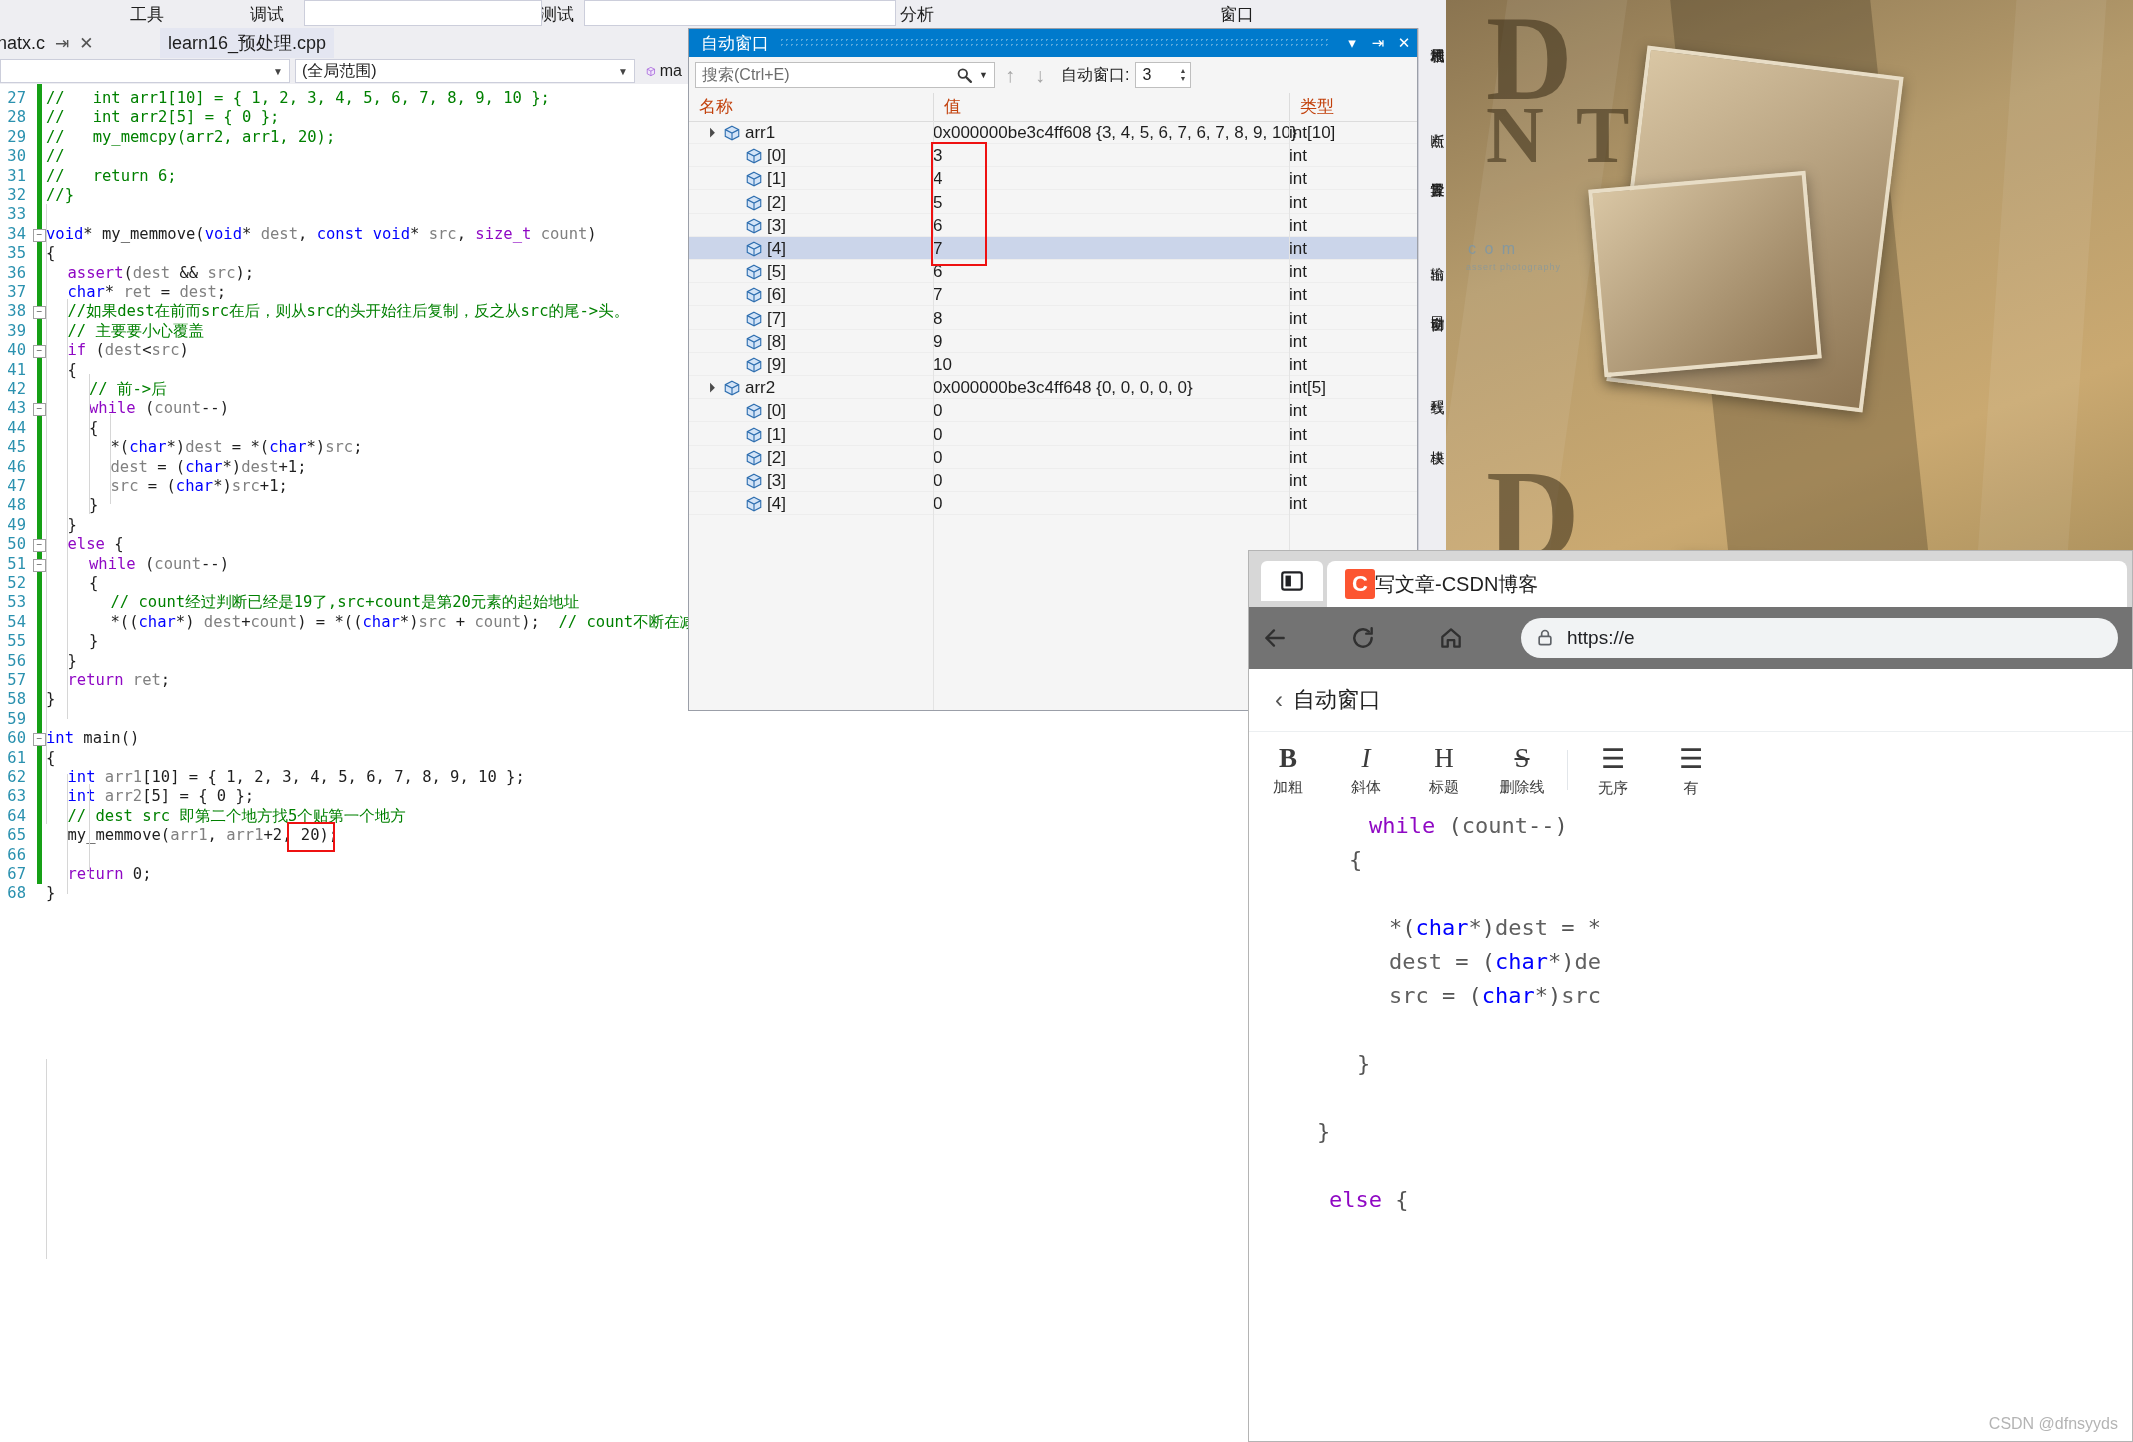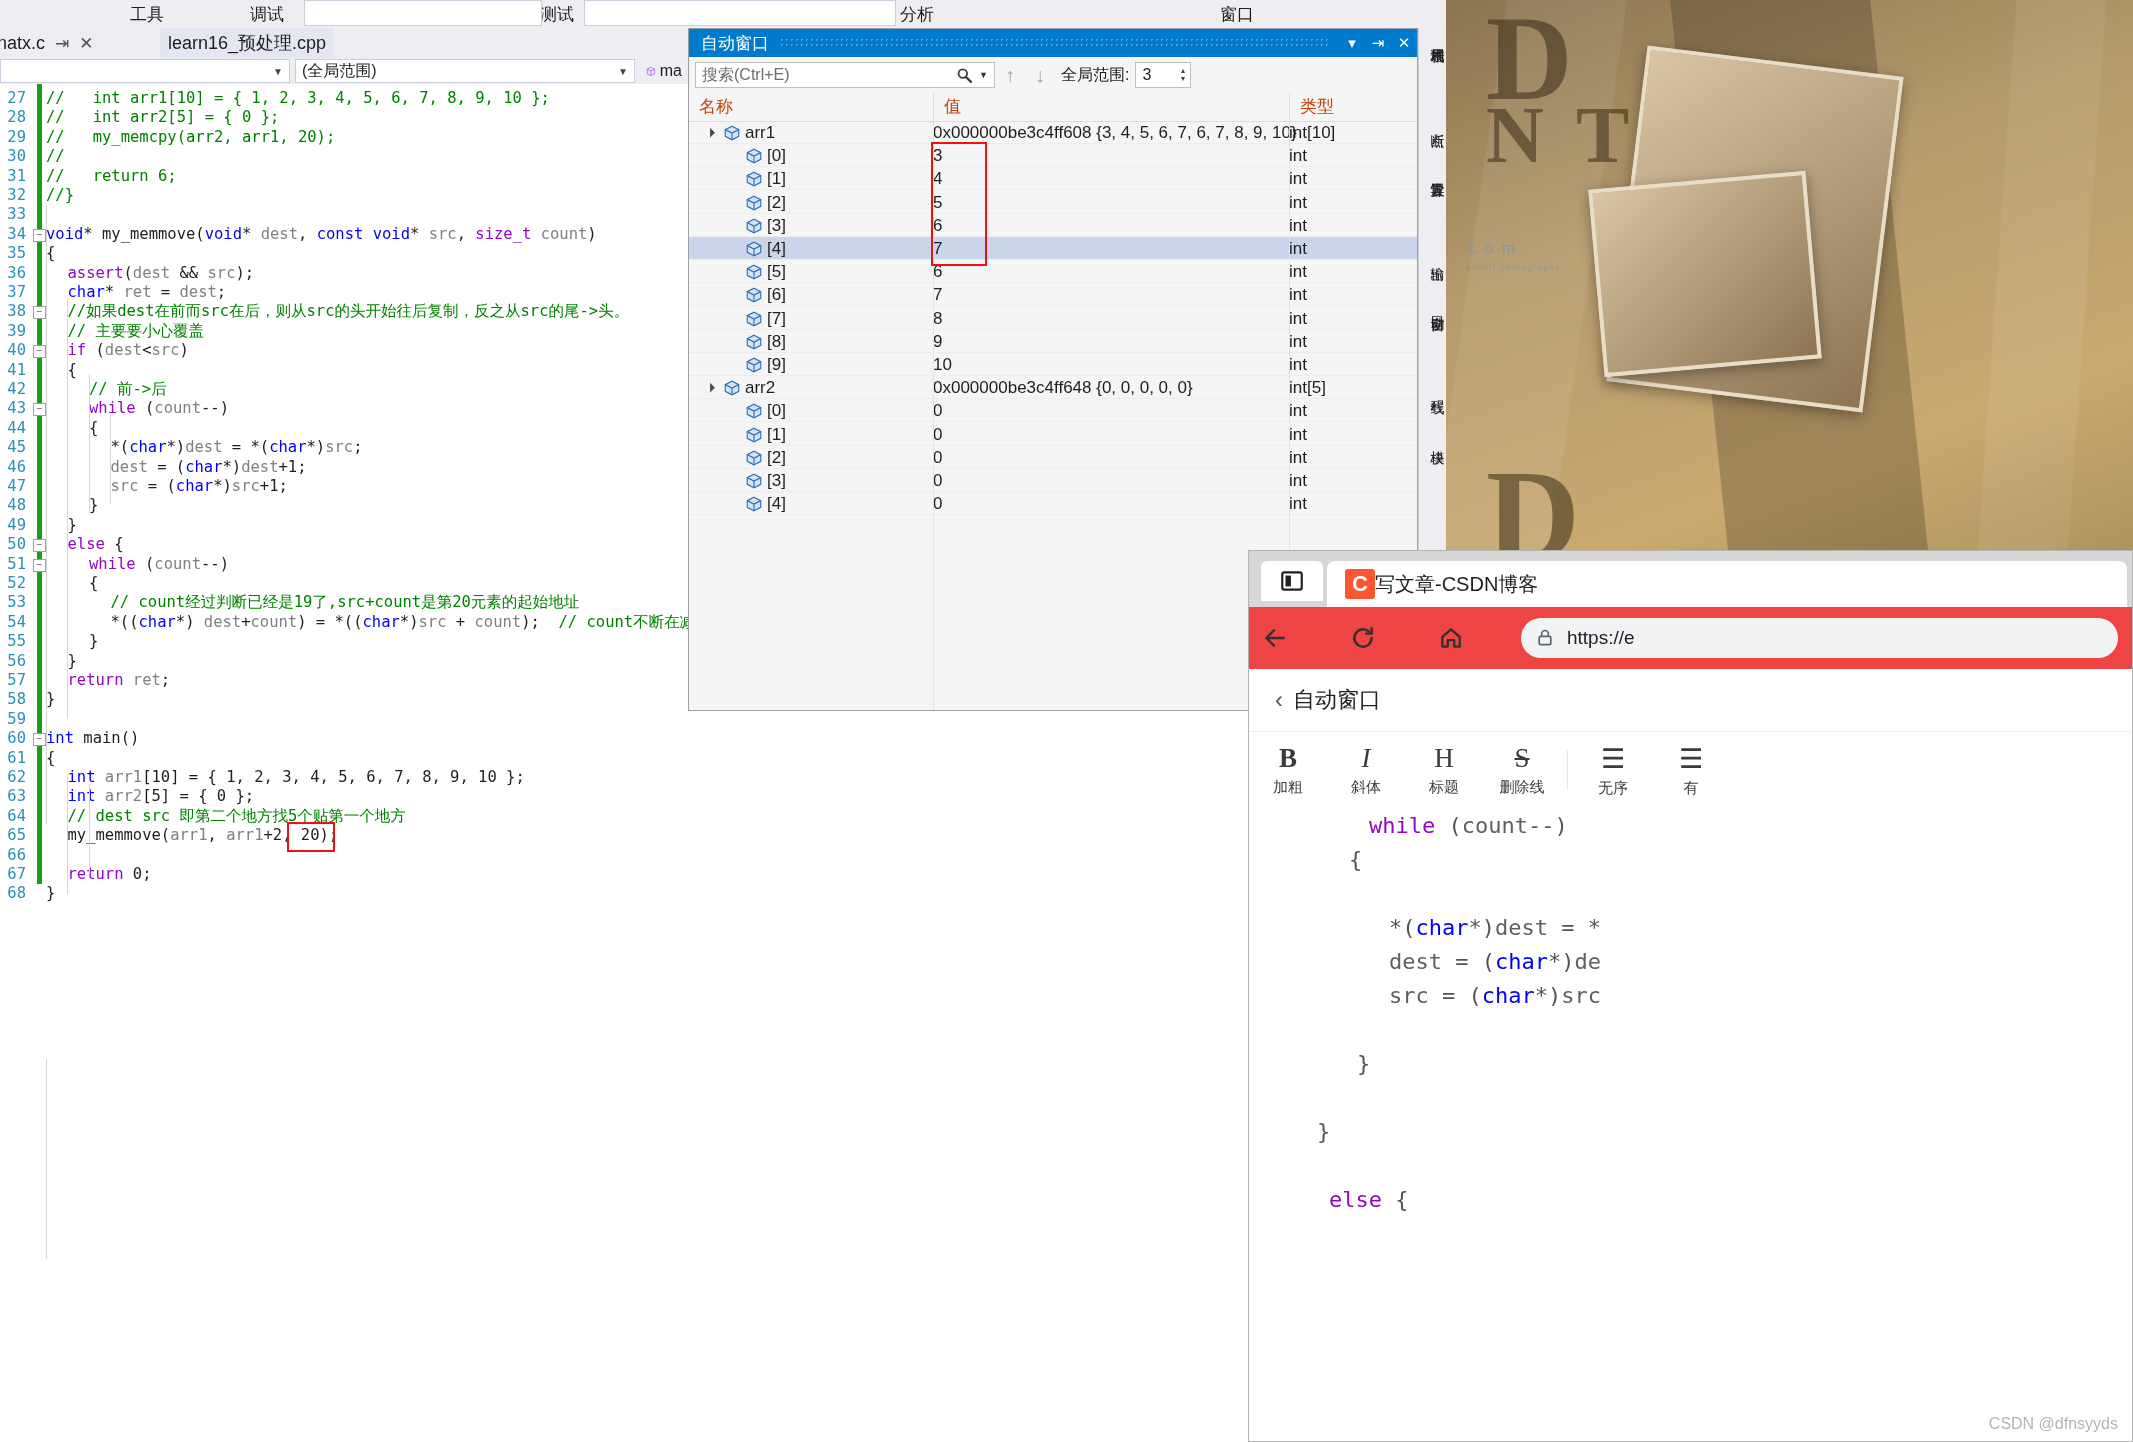--- a/index.html
+++ b/index.html
@@ -193,21 +193,21 @@
     position:absolute;left:78px;top:10px;width:800px;height:46px;background:#ffffff;
     border-radius:8px 8px 0 0;display:flex;align-items:center;
   }
   #csdn-logo{
     width:30px;height:30px;background:#fc5531;color:#fff;border-radius:3px;
     font-size:22px;font-weight:bold;display:flex;align-items:center;justify-content:center;
     margin-left:18px;font-family:"Liberation Sans",sans-serif;
   }
   #br-tab-title{font-size:20px;color:#1f1f1f;}
   #br-navbar{
-    position:absolute;left:0;top:56px;width:100%;height:62px;background:#ef4444;
+    position:absolute;left:0;top:56px;width:100%;height:62px;background:#737373;
     display:flex;align-items:center;gap:36px;
   }
   .navicon{
     width:52px;height:52px;display:flex;align-items:center;justify-content:center;
     color:#303030;cursor:pointer;
   }
   #br-omnibox{
     flex:1;height:40px;margin:0 14px 0 8px;background:#f1f3f4;border-radius:20px;
     display:flex;align-items:center;padding:0 14px;font-size:19px;color:#202124;
   }
@@ -410,21 +410,21 @@
     <div id="autos-search">
       <span id="autos-search-text">搜索(Ctrl+E)</span>
       <svg width="17" height="17" viewBox="0 0 16 16">
         <circle cx="6.4" cy="6.2" r="4" fill="none" stroke="#3b3b3b" stroke-width="1.7"></circle>
         <path d="M9.4 9.4 14 14" stroke="#3b3b3b" stroke-width="2.2" stroke-linecap="round"></path>
       </svg>
       <span class="srch-caret">▼</span>
     </div>
     <span class="arrow-btn">↑</span>
     <span class="arrow-btn">↓</span>
-    <span id="depth-label">全局范围:</span>
+    <span id="depth-label">自动窗口:</span>
     <div id="depth-spin">
       <span id="depth-value">3</span>
       <span style="display:flex;flex-direction:column;margin-right:4px;">
         <span style="font-size:7px;line-height:8px;color:#444;">▲</span>
         <span style="font-size:7px;line-height:8px;color:#444;">▼</span>
       </span>
     </div>
   </div>
 
   <div id="autos-head">

